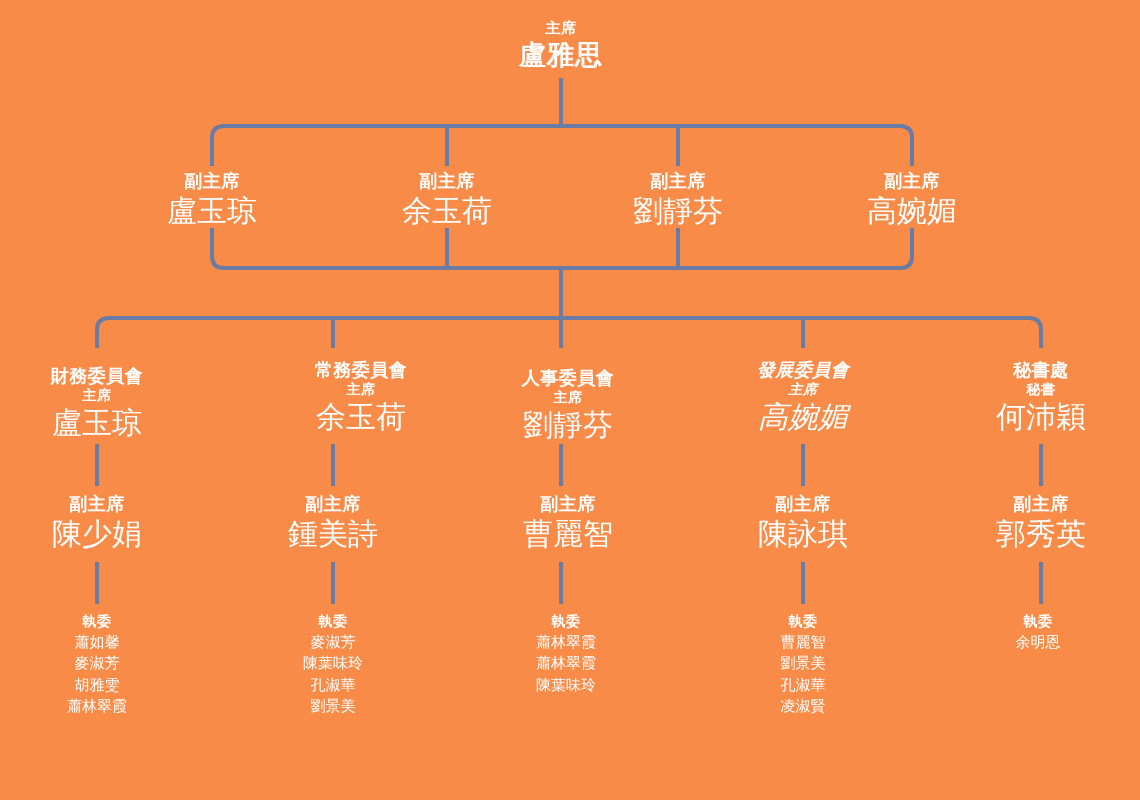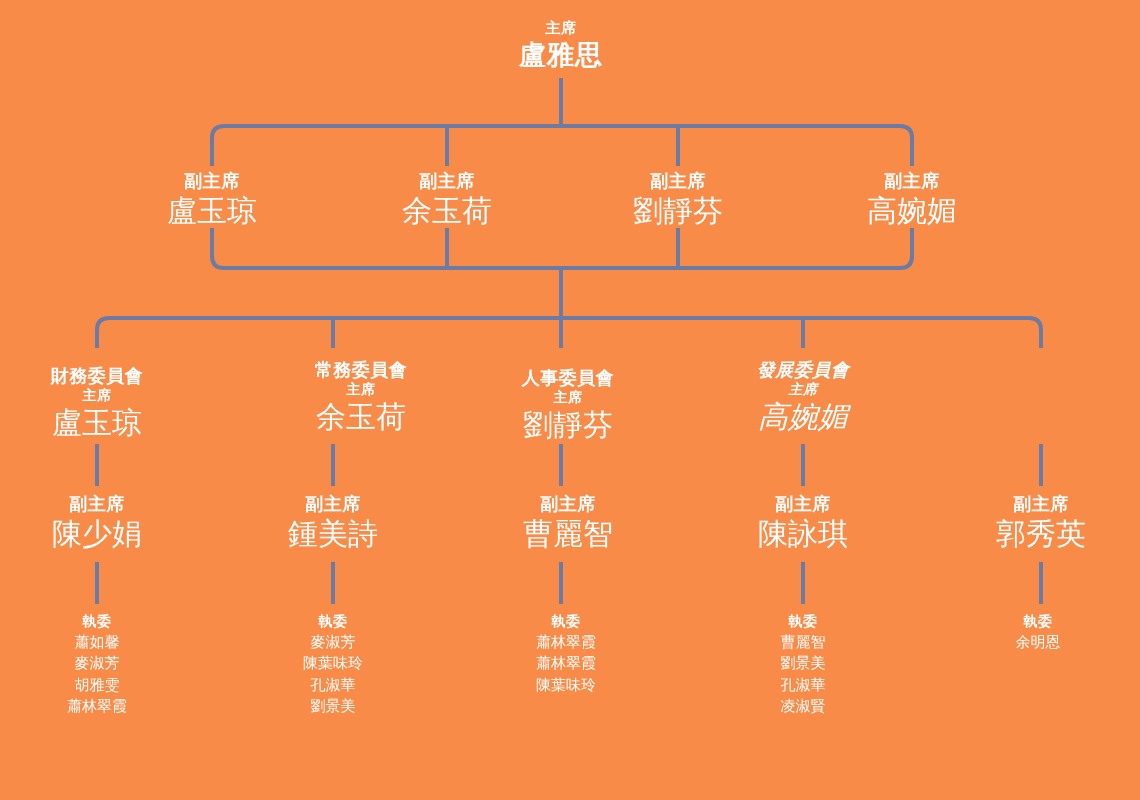--- a/index.html
+++ b/index.html
@@ -163,20 +163,25 @@
   <div class="node col" style="left:568px; top:369px;">
     <span class="role">人事委員會</span>
     <span class="sub">主席</span>
     <span class="name">劉靜芬</span>
   </div>
   <div class="node col" style="left:803px; top:361px;font-style:italic;">
     <span class="role">發展委員會</span>
     <span class="sub">主席</span>
     <span class="name">高婉媚</span>
   </div>
+  <div class="node col" style="left:1041px; top:361px;">
+    <span class="role">秘書處</span>
+    <span class="sub">秘書</span>
+    <span class="name">何沛穎</span>
+  </div>
 
   <div class="node col" style="left:97px; top:495px;">
     <span class="role">副主席</span>
     <span class="name">陳少娟</span>
   </div>
   <div class="node col" style="left:333px; top:495px;">
     <span class="role">副主席</span>
     <span class="name">鍾美詩</span>
   </div>
   <div class="node col" style="left:568px; top:495px;">

